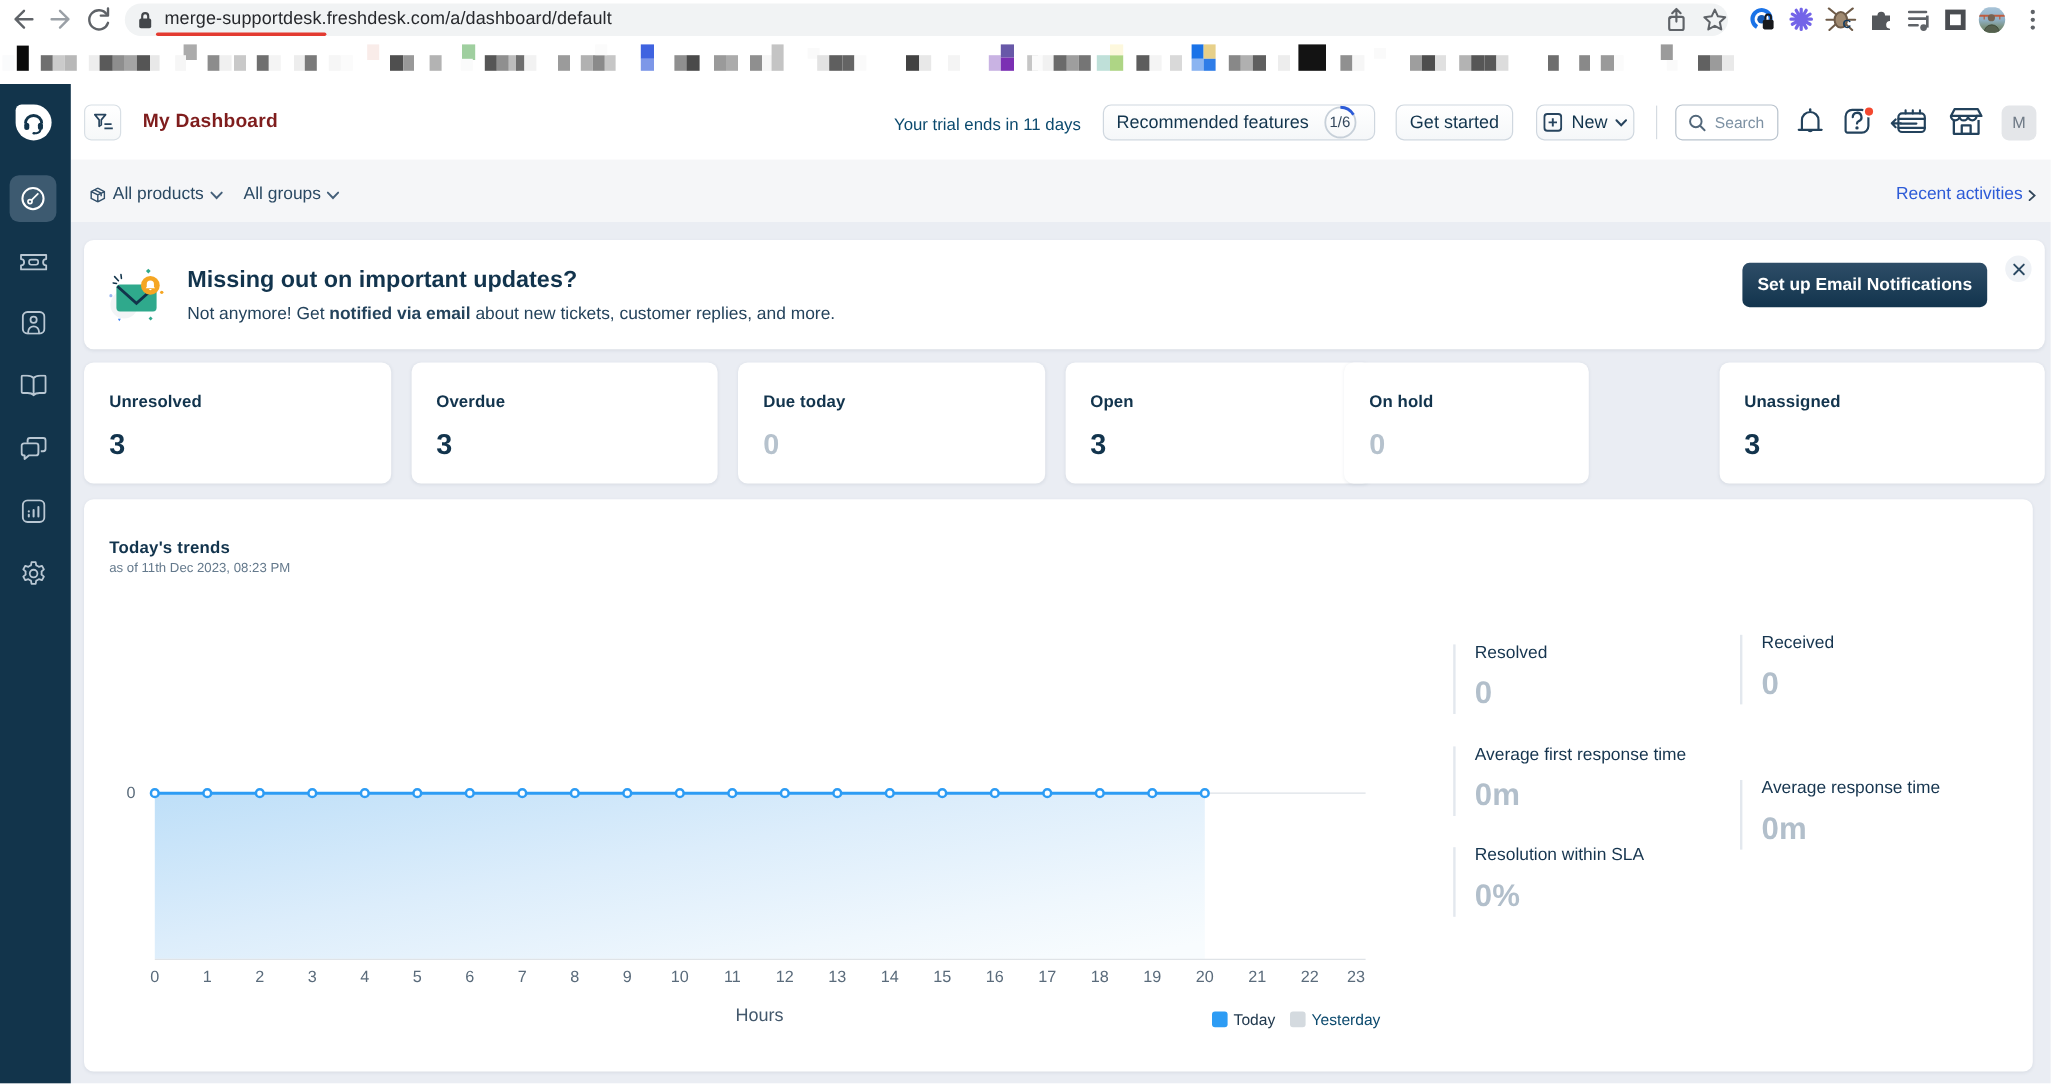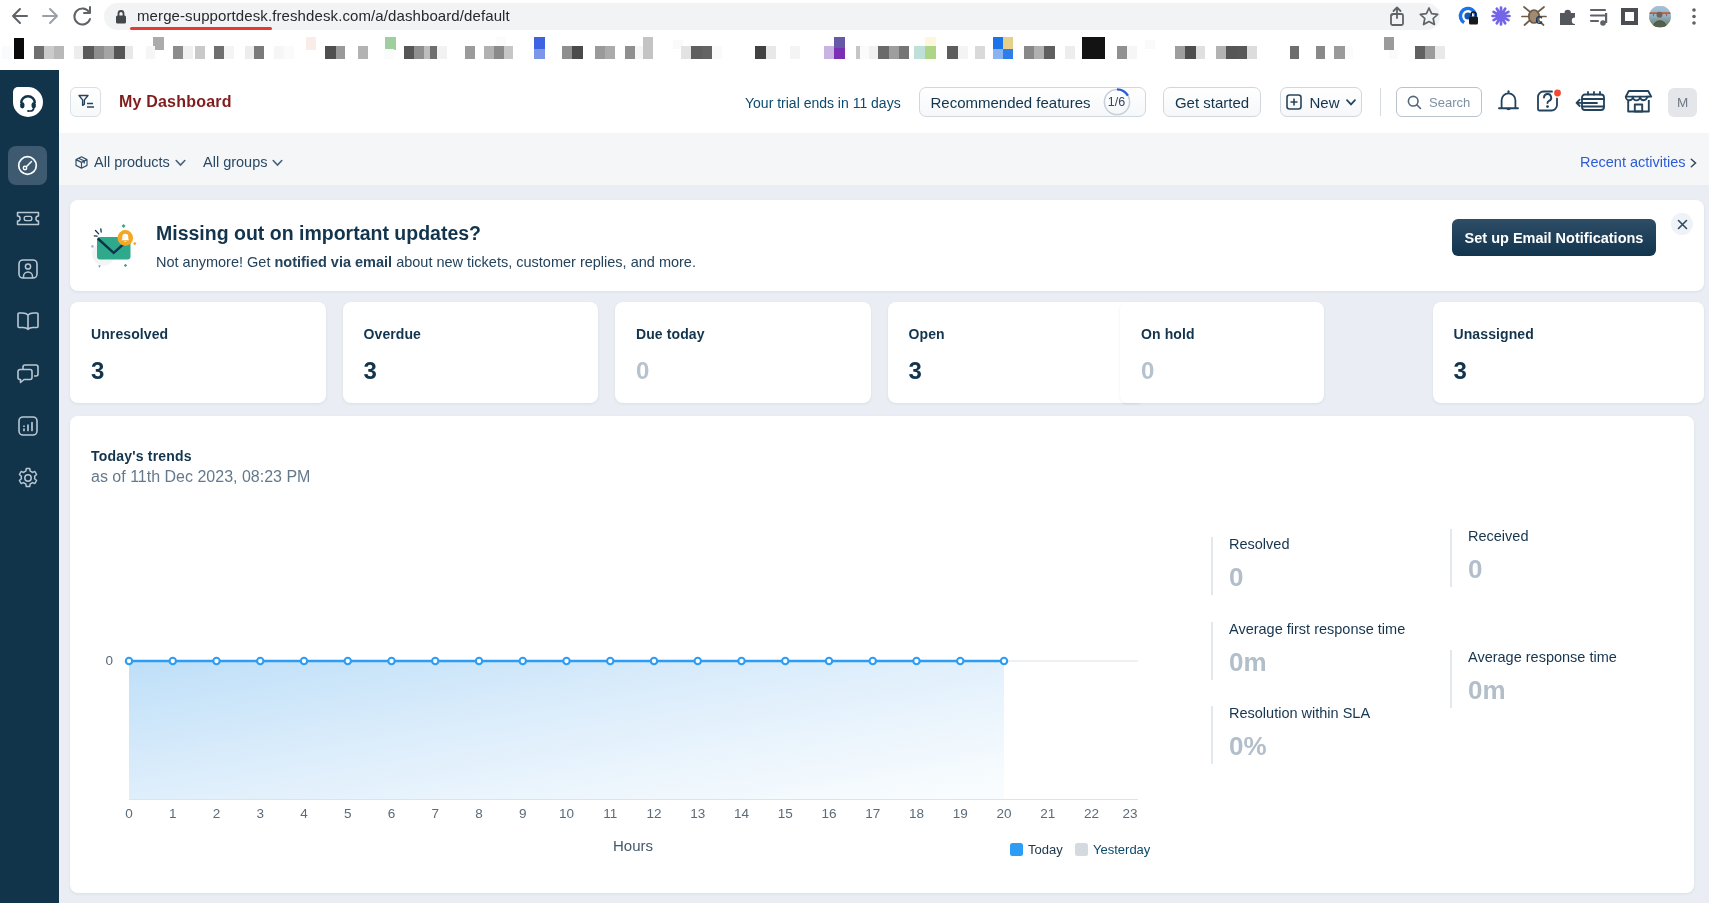--- a/index.html
+++ b/index.html
@@ -392,21 +392,21 @@
       <div class="t">On hold</div>
       <div class="n zero">0</div>
     </div>
   <div class="card stat" style="left:1432.5px; width:271.5px;text-align:center;">
       <div class="t">Unassigned</div>
       <div class="n nz">3</div>
     </div>
   
   <div class="card" id="trends" style="left:70px; top:416px; width:1624px; height:477px;"></div>
   <div class="abs" style="left:91px;top:448px;font-size:14px;font-weight:700;color:#12344d;letter-spacing:0.2px;">Today's trends</div>
-  <div class="abs" style="left:91px;top:468px;font-size:16px;color:#64798c;">as of 11th Dec 2023, 08:23 PM</div>
+  <div class="abs" style="left:91px;top:468px;font-size:11px;color:#64798c;">as of 11th Dec 2023, 08:23 PM</div>
   <svg class="abs" style="left:70px;top:416px" width="1100" height="460" viewBox="0 0 1100 460">
     <defs>
       <linearGradient id="areag" x1="0" y1="0" x2="1" y2="0.9">
         <stop offset="0" stop-color="#bedff8"></stop>
         <stop offset="0.45" stop-color="#dcedfb"></stop>
         <stop offset="0.8" stop-color="#eff7fd"></stop>
         <stop offset="1" stop-color="#f8fcfe"></stop>
       </linearGradient>
     </defs>
 

